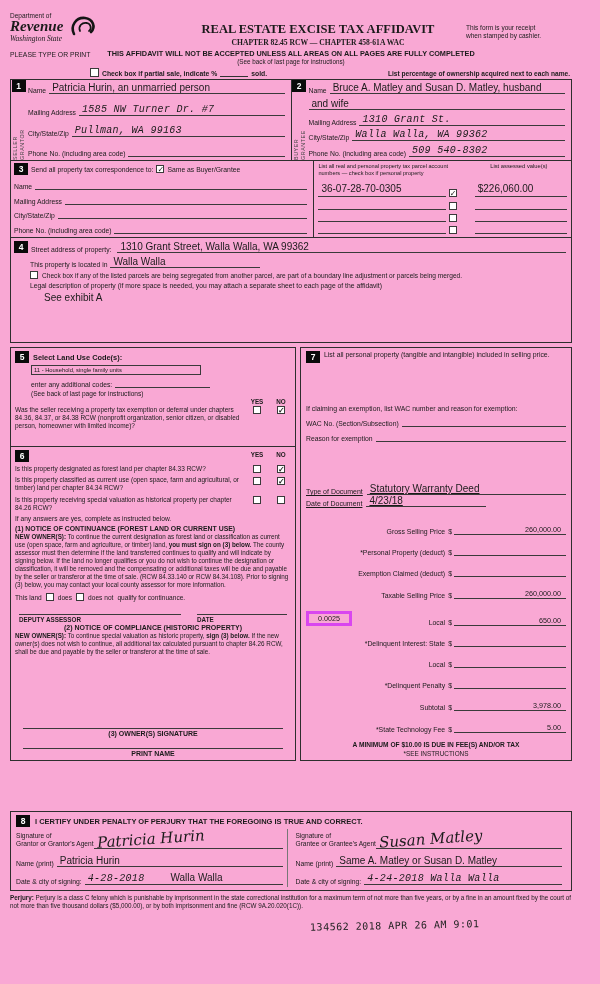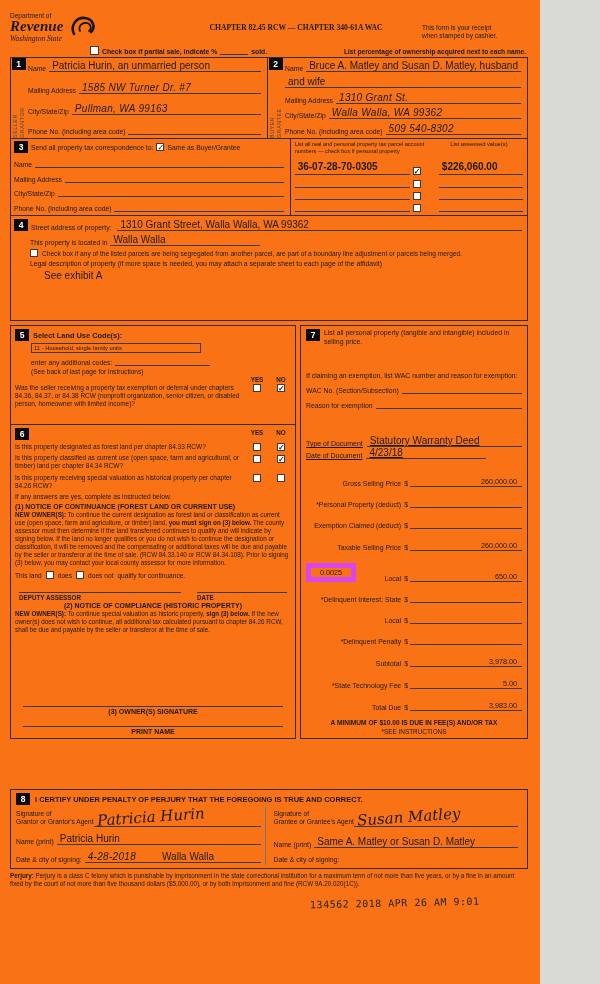--- a/index.html
+++ b/index.html
@@ -1,17 +1,17 @@
 <!DOCTYPE html>
 <html lang="en"><head>
 <meta charset="utf-8">
 <style>
   * { margin:0; padding:0; box-sizing:border-box; }
   body { width:600px; margin:0; background:#d9d9d5; font-family:"Liberation Sans", sans-serif; color:#1b1b1b; }
-  .page { width:540px; height:984px; background:#f97316; padding:8px 12px 4px 10px; position:relative; overflow:hidden; }
+  .page { width:600px; height:984px; background:#f9a8d4; padding:8px 28px 4px 10px; position:relative; overflow:hidden; }
 
   
   .hdr-row1 { display:flex; align-items:flex-start; }
   .logo { width:160px; display:flex; align-items:center; gap:5px; padding-top:4px; }
   .logo-dept { font-size:6.5px; display:block; }
   .logo-rev { font-family:"Liberation Serif", serif; font-weight:bold; font-style:italic; font-size:15px; line-height:1; display:block; }
   .logo-wa { font-family:"Liberation Serif", serif; font-style:italic; font-size:7.5px; display:block; }
   .title-block { flex:1; text-align:center; padding-top:14px; }
   .form-title { font-family:"Liberation Serif", serif; font-weight:bold; font-size:12.5px; }
   .form-chapters { font-family:"Liberation Serif", serif; font-weight:bold; font-size:7.6px; margin-top:1px; }
@@ -27,40 +27,40 @@
 
   
   .cb { display:inline-block; width:9px; height:9px; border:1px solid #3a3a3a; font-size:9px; line-height:8px; text-align:center; background:#fff; vertical-align:middle; flex:none; }
   .cb.small { width:8px; height:8px; font-size:8px; line-height:7px; }
   .num { display:inline-flex; width:14px; height:12px; background:#0a0a0a; color:#fff; font-size:8.5px; font-weight:bold; align-items:center; justify-content:center; flex:none; }
   .box { border:1px solid #2e2e2e; }
   .field { display:flex; align-items:flex-end; font-size:6.8px; white-space:nowrap; }
   .field .lbl { flex:none; padding-right:3px; }
   .line { flex:1; border-bottom:1px solid #3a3a3a; min-height:10px; padding:0 3px; overflow:hidden; }
   .typed { font-size:10px; font-style:normal; }
-  .hand { font-family:Liberation Sans, sans-serif; font-style:italic; font-size:10px; letter-spacing:0.3px; }
+  .hand { font-family:Liberation Mono, monospace; font-style:italic; font-size:10px; letter-spacing:0.3px; }
 
   
   .sec12 { display:flex; border:1px solid #2e2e2e; height:82px; }
   .party { flex:1; display:flex; }
   .party + .party { border-left:1px solid #2e2e2e; }
   .party-side { width:15px; display:flex; flex-direction:column; align-items:center; }
   .vlabel { flex:1; display:flex; justify-content:center; gap:1px; padding-top:2px; }
   .vlabel span { writing-mode:vertical-rl; transform:rotate(180deg); font-size:5.3px; letter-spacing:0.6px; color:#444; }
   .party-fields { flex:1; padding:2px 6px 3px 2px; display:flex; flex-direction:column; justify-content:space-between; }
 
   
   .sec3 { display:flex; border:1px solid #2e2e2e; margin-top:-1px; height:78px; }
   .sec3-left { width:54%; padding:2px 6px 3px 3px; display:flex; flex-direction:column; justify-content:space-between; }
   .send-row { display:flex; align-items:center; gap:3px; font-size:6.8px; }
   .sec3-right { flex:1; border-left:1px solid #2e2e2e; padding:2px 4px 3px 4px; display:flex; flex-direction:column; }
   .parcel-heads { display:flex; gap:8px; }
   .parcel-head { flex:1.5; font-size:5.6px; line-height:1.2; }
   .assessed-head { flex:1; font-size:5.8px; text-align:center; }
-  .parcel-row { display:flex; align-items:flex-end; gap:18px; margin-top:2px; flex:1;font-weight:bold; }
+  .parcel-row { display:flex; align-items:flex-end; gap:18px; margin-top:2px; flex:1; }
   .parcel-cell { flex:1.5; display:flex; align-items:flex-end; gap:3px; }
   .assessed-cell { flex:1; display:flex; align-items:flex-end; }
 
   
   .sec4 { margin-top:-1px; padding:3px 5px 2px 3px; height:106px; display:flex; flex-direction:column; gap:3px; }
   .street-row { gap:3px; }
   .located-row { margin-left:16px; }
   .seg-row { display:flex; align-items:center; gap:4px; font-size:6.6px; margin-left:16px; white-space:nowrap; }
   .legal-label { font-size:6.8px; margin-left:16px; }
   .legal-value { margin-left:30px; }
@@ -103,21 +103,21 @@
   .s7-top-text { flex:1; font-size:6.9px; line-height:1.3; }
   .exemption-label { font-size:6.9px; }
   .s7-field { margin-top:5px; }
   .doc-row { display:flex; align-items:flex-end; font-size:7px; white-space:nowrap;text-decoration:underline; }
   .doc-row .lbl { flex:none; padding-right:4px; }
   .fin-block { margin-top:6px; }
   .fin-row { display:flex; align-items:flex-end; font-size:6.9px; margin-top:12px; }
   .fin-label { flex:1; text-align:right; padding-right:3px; }
   .fin-dollar { flex:none; padding-right:2px; }
   .fin-line { width:112px; border-bottom:1px solid #3a3a3a; text-align:right; padding-right:5px; font-size:7.2px; min-height:9px; flex:none; }
-  .rate-box { border:5px solid #d946ef; padding:0 9px; font-size:7.2px; flex:none; align-self:center; }
+  .rate-box { border:3px solid #d946ef; padding:0 9px; font-size:7.2px; flex:none; align-self:center; }
   .min-note { text-align:center; font-weight:bold; font-size:6.6px; margin-top:8px; }
   .see-instr { text-align:center; font-size:6.4px; margin-top:2px; }
 
   
   .sec8 { border:1px solid #2e2e2e; margin-top:50px; padding:3px 5px; height:80px; display:flex; flex-direction:column; }
   .certify-row { display:flex; gap:5px; align-items:center; font-size:7.5px; font-weight:bold; }
   .sec8-cols { display:flex; flex:1; margin-top:2px; }
   .sec8-col { flex:1; display:flex; flex-direction:column; justify-content:space-between; padding:1px 4px 2px 0; }
   .sec8-col + .sec8-col { border-left:1px solid #777; padding-left:8px; }
   .sig-area { display:flex; align-items:flex-end; }
@@ -144,28 +144,34 @@
         <span class="logo-dept">Department of</span>
         <span class="logo-rev">Revenue</span>
         <span class="logo-wa">Washington State</span>
       </div>
       <svg width="30" height="28" viewBox="0 0 30 28">
         <path d="M6 20 C2 12, 8 3, 17 4 C25 5, 28 13, 23 18" fill="none" stroke="#151515" stroke-width="2.6" stroke-linecap="round"></path>
         <path d="M12 17 C10 12, 14 8, 19 9 C23 10, 24 15, 21 17" fill="none" stroke="#151515" stroke-width="1.8" stroke-linecap="round"></path>
       </svg>
     </div>
     <div class="title-block">
-      <div class="form-chapters">CHAPTER 82.45 RCW — CHAPTER 340-61A WAC</div>
+      <div class="form-title">REAL ESTATE EXCISE TAX AFFIDAVIT</div>
+      <div class="form-chapters">CHAPTER 82.45 RCW — CHAPTER 458-61A WAC</div>
     </div>
     <div class="receipt-note">
       <div>This form is your receipt</div>
       <div>when stamped by cashier.</div>
     </div>
   </div>
 
+  <div class="hdr-row2">
+    <span class="please-type">PLEASE TYPE OR PRINT</span>
+    <div class="warning">THIS AFFIDAVIT WILL NOT BE ACCEPTED UNLESS ALL AREAS ON ALL PAGES ARE FULLY COMPLETED</div>
+    <div class="see-back-top">(See back of last page for instructions)</div>
+  </div>
 
   <div class="partial-row">
     <div class="partial-left">
       <span class="cb"></span>
       <span>Check box if partial sale, indicate %</span>
       <span class="pct-line"></span>
       <span>sold.</span>
     </div>
     <div class="ownership-note">List percentage of ownership acquired next to each name.</div>
   </div>
@@ -487,25 +493,20 @@
         <div class="fin-row">
           <span class="fin-label">Subtotal</span>
           <span class="fin-dollar">$</span>
           <span class="fin-line"><span>3,978.00</span></span>
         </div>
         <div class="fin-row">
           <span class="fin-label">*State Technology Fee</span>
           <span class="fin-dollar">$</span>
           <span class="fin-line"><span>5.00</span></span>
         </div>
-        <div class="fin-row">
-          <span class="fin-label">Total Due</span>
-          <span class="fin-dollar">$</span>
-          <span class="fin-line"><span>3,983.00</span></span>
-        </div>
       </div>
 
       <div class="min-note">A MINIMUM OF $10.00 IS DUE IN FEE(S) AND/OR TAX</div>
       <div class="see-instr">*SEE INSTRUCTIONS</div>
     </div>
   </div>
 
   <div class="sec8">
     <div class="certify-row">
       <span class="num">8</span>
@@ -536,20 +537,21 @@
             <div>Grantee or Grantee's Agent</div>
           </div>
           <span class="line"><span class="signature">Susan Matley</span></span>
         </div>
         <div class="field">
           <span class="lbl">Name (print)</span>
           <span class="line"><span class="typed">Same A. Matley or Susan D. Matley</span></span>
         </div>
         <div class="field">
           <span class="lbl">Date &amp; city of signing:</span>
+          <span class="line"><span class="hand">4-24-2018 Walla Walla</span></span>
         </div>
       </div>
     </div>
   </div>
 
   <div class="perjury">
     <b>Perjury:</b>
     <span>Perjury is a class C felony which is punishable by imprisonment in the state correctional institution for a maximum term of not more than five years, or by a fine in an amount fixed by the court of not more than five thousand dollars ($5,000.00), or by both imprisonment and fine (RCW 9A.20.020(1C)).</span>
   </div>
   <div class="stamp">134562  2018 APR 26  AM 9:01</div>

